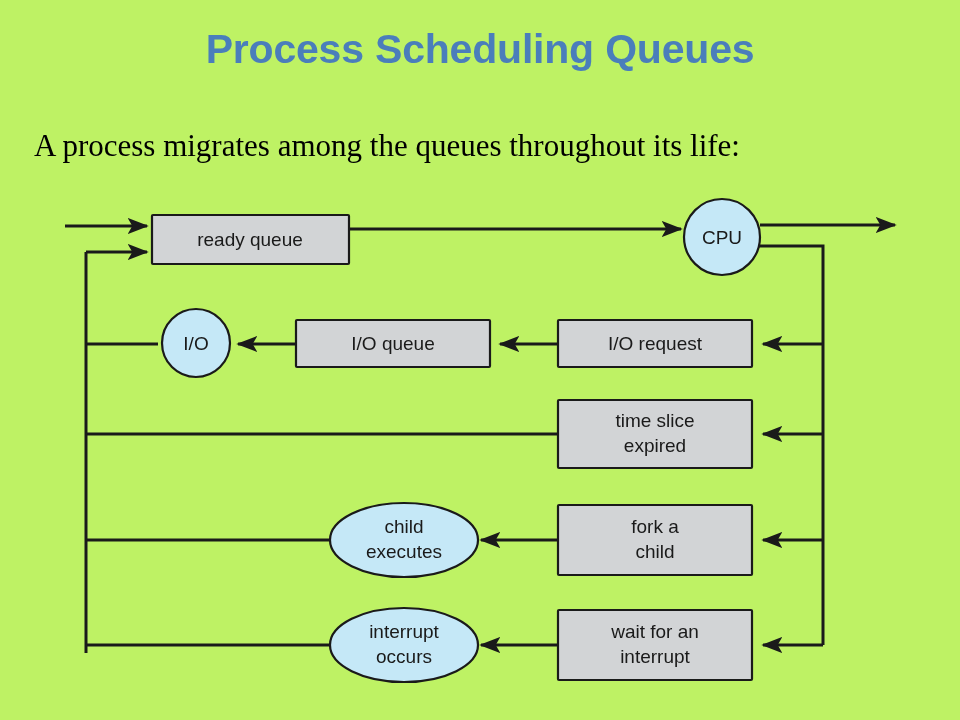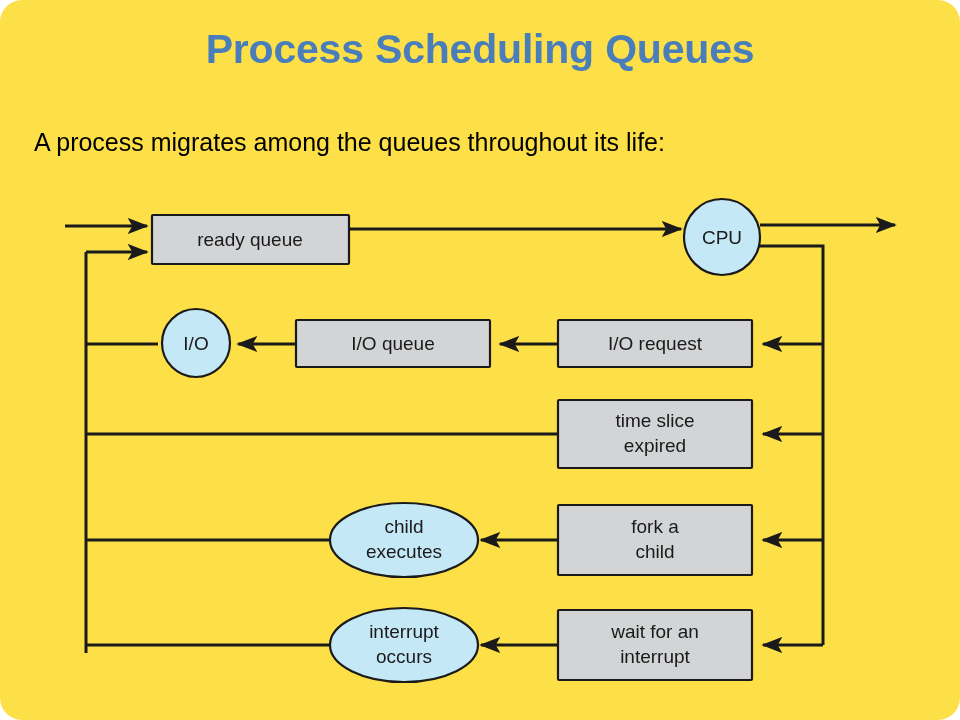--- a/index.html
+++ b/index.html
@@ -10,43 +10,42 @@
   body {
     width: 960px;
     height: 720px;
     overflow: hidden;
     font-family: "Liberation Sans", sans-serif;
     position: relative;
   }
   #slide {
     position: absolute;
     inset: 0;
-    background: #fde047;
-    border-radius: 22px;
+    background: #bef264;
   }
   #slide-title {
     position: absolute;
     left: 0;
     top: 26px;
     width: 960px;
     text-align: center;
     font-size: 41px;
     font-weight: bold;
     color: #4a7ebb;
     letter-spacing: -0.2px;
     font-family: "Liberation Sans", sans-serif;
     white-space: nowrap;
   }
   #slide-subtitle {
     position: absolute;
     left: 34px;
     top: 128px;
-    font-size: 25px;
+    font-size: 31px;
     color: #000000;
-    font-family: Liberation Sans, sans-serif;
+    font-family: Liberation Serif, serif;
     white-space: nowrap;
   }
   #diagram-wrap {
     position: absolute;
     left: 0;
     top: 190px;
     width: 880px;
     height: 520px;
   }
   svg#diagram {

